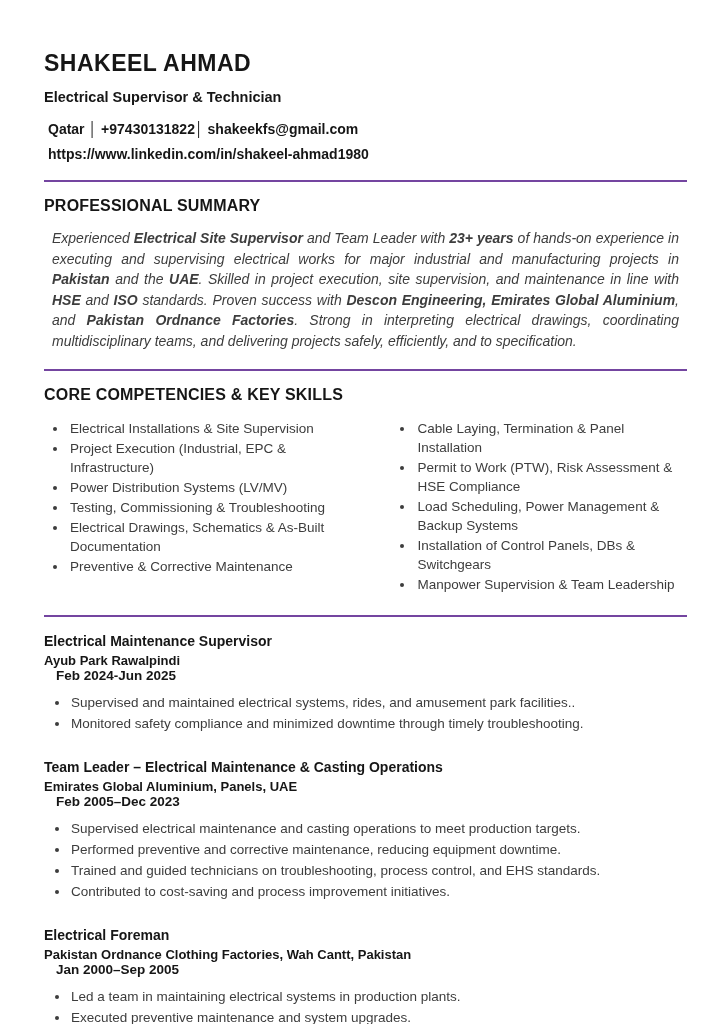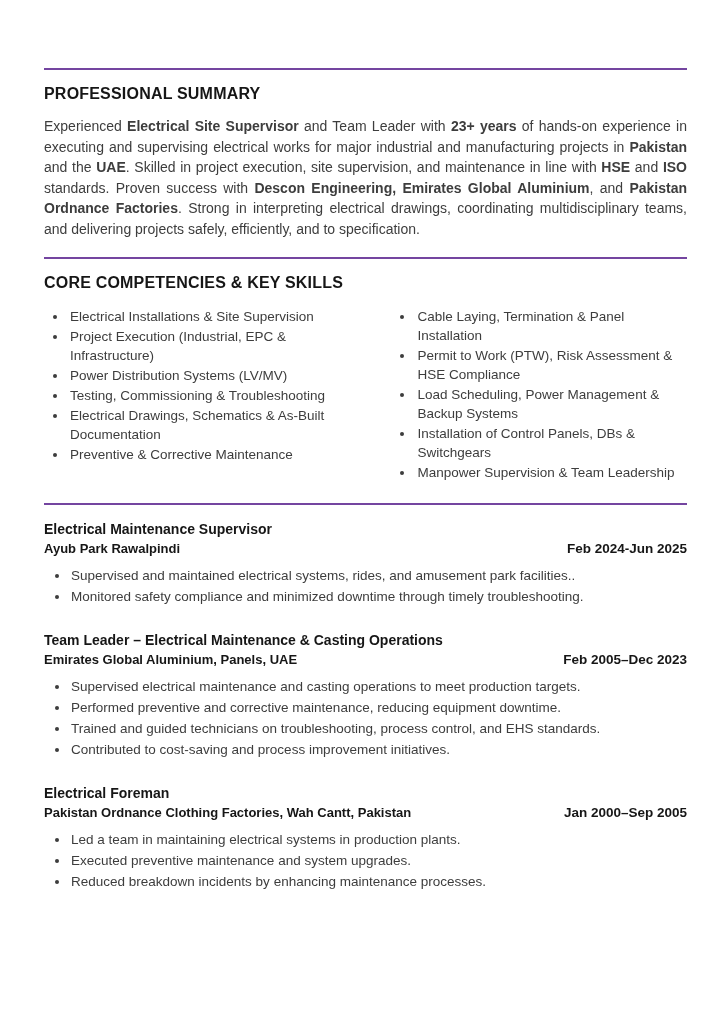--- a/index.html
+++ b/index.html
@@ -14,45 +14,51 @@
   .role { font-size:14.5px; font-weight:700; color:var(--ink); margin:0 0 16px; }
   .contact { font-size:14px; font-weight:700; color:var(--ink); padding-left:4px; margin-bottom:9px; }
   .contact.linkedin { margin-bottom:0; }
 
   
   .rule { border:0; border-top:2px solid var(--accent); margin:18px 0 15px; }
 
   .section-heading { margin:0 0 13px; font-size:16px; font-weight:700; color:var(--ink); letter-spacing:.2px; }
 
   
-  .summary { margin:0; font-size:14px; line-height:20.5px; text-align:justify; }
+  .summary { margin:8px; font-size:14px; line-height:20.5px; text-align:justify;font-style:italic; }
   .summary strong { font-weight:700; }
 
   
   .skills-cols { display:flex; padding:2px 0 2px 8px; font-size:13.5px; }
   .skills-list { margin:0; padding:0 0 0 16px; line-height:19px; list-style:disc; }
   .skills-list li { padding-left:2px; margin:0 0 1px; }
   .skills-list.left { width:312px; margin-right:36px; }
   .skills-list.right { width:288px; }
 
   
   #jobs > .job:first-child { margin-top:16px; }
   .job + .job { margin-top:27px; }
-  .job-head { display:flex; justify-content:space-between; align-items:flex-end; }
+  .job-head { display:flex; justify-content:space-between; align-items:flex-start;flex-direction:column; }
   .job-title { font-weight:700; font-size:14px; color:var(--ink); }
   .job-company { font-weight:700; font-size:13px; color:var(--ink); margin-top:4px; }
   .job-dates { font-weight:700; font-size:13.5px; color:var(--ink); white-space:nowrap; padding-left:12px; }
   .job-bullets { margin:12px 0 0; padding:0 0 0 26px; font-size:13.5px; line-height:16px; list-style:disc; }
   .job-bullets li { margin-bottom:5px; padding-left:1px; }
 </style>
 </head>
 <body>
 
 <div class="page">
 
+  <header class="header">
+    <h1 class="name">SHAKEEL AHMAD</h1>
+    <div class="role">Electrical Supervisor &amp; Technician</div>
+    <div class="contact">Qatar │ +97430131822│ shakeekfs@gmail.com</div>
+    <div class="contact linkedin">https://www.linkedin.com/in/shakeel-ahmad1980</div>
+  </header>
 
   <hr class="rule">
 
   <section>
     <h2 class="section-heading">PROFESSIONAL SUMMARY</h2>
     <p class="summary" id="summary-text"><span>Experienced </span><strong>Electrical Site Supervisor</strong><span> and Team Leader with </span><strong>23+ years</strong><span> of hands-on experience in executing and supervising electrical works for major industrial and manufacturing projects in </span><strong>Pakistan</strong><span> and the </span><strong>UAE</strong><span>. Skilled in project execution, site supervision, and maintenance in line with </span><strong>HSE</strong><span> and </span><strong>ISO</strong><span> standards. Proven success with </span><strong>Descon Engineering, Emirates Global Aluminium</strong><span>, and </span><strong>Pakistan Ordnance Factories</strong><span>. Strong in interpreting electrical drawings, coordinating multidisciplinary teams, and delivering projects safely, efficiently, and to specification.</span></p>
   </section>
 
   <hr class="rule">
 

